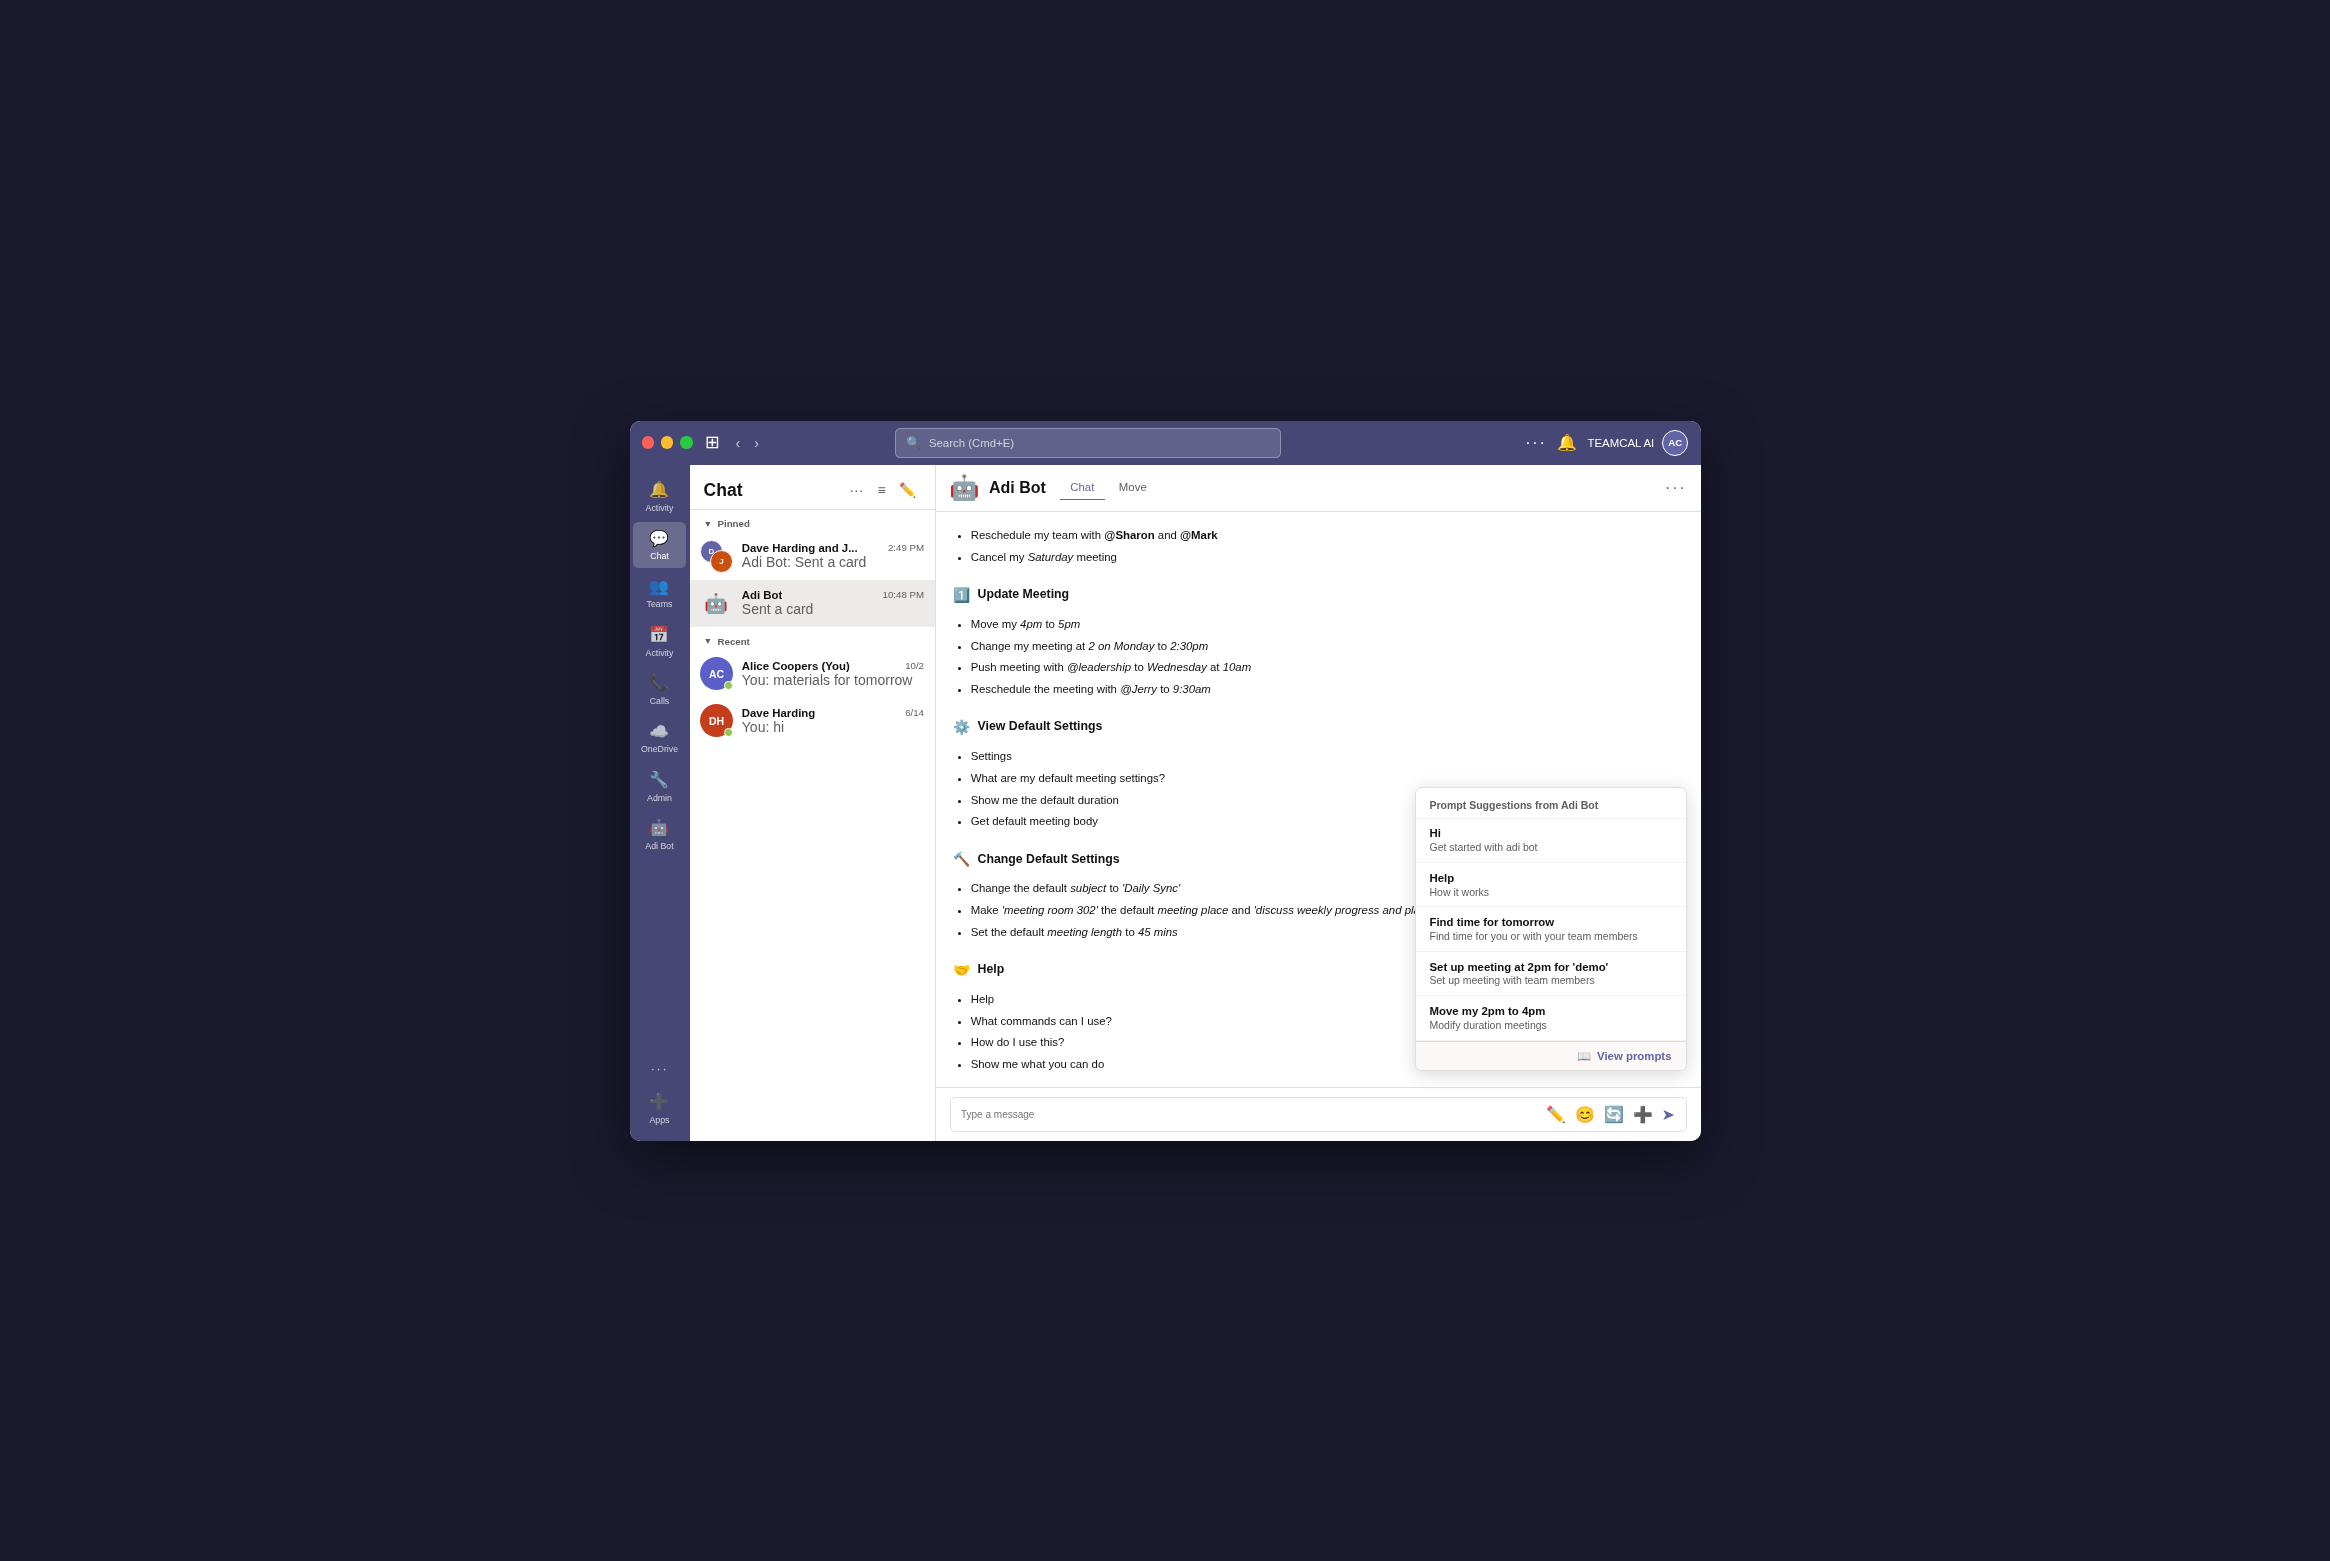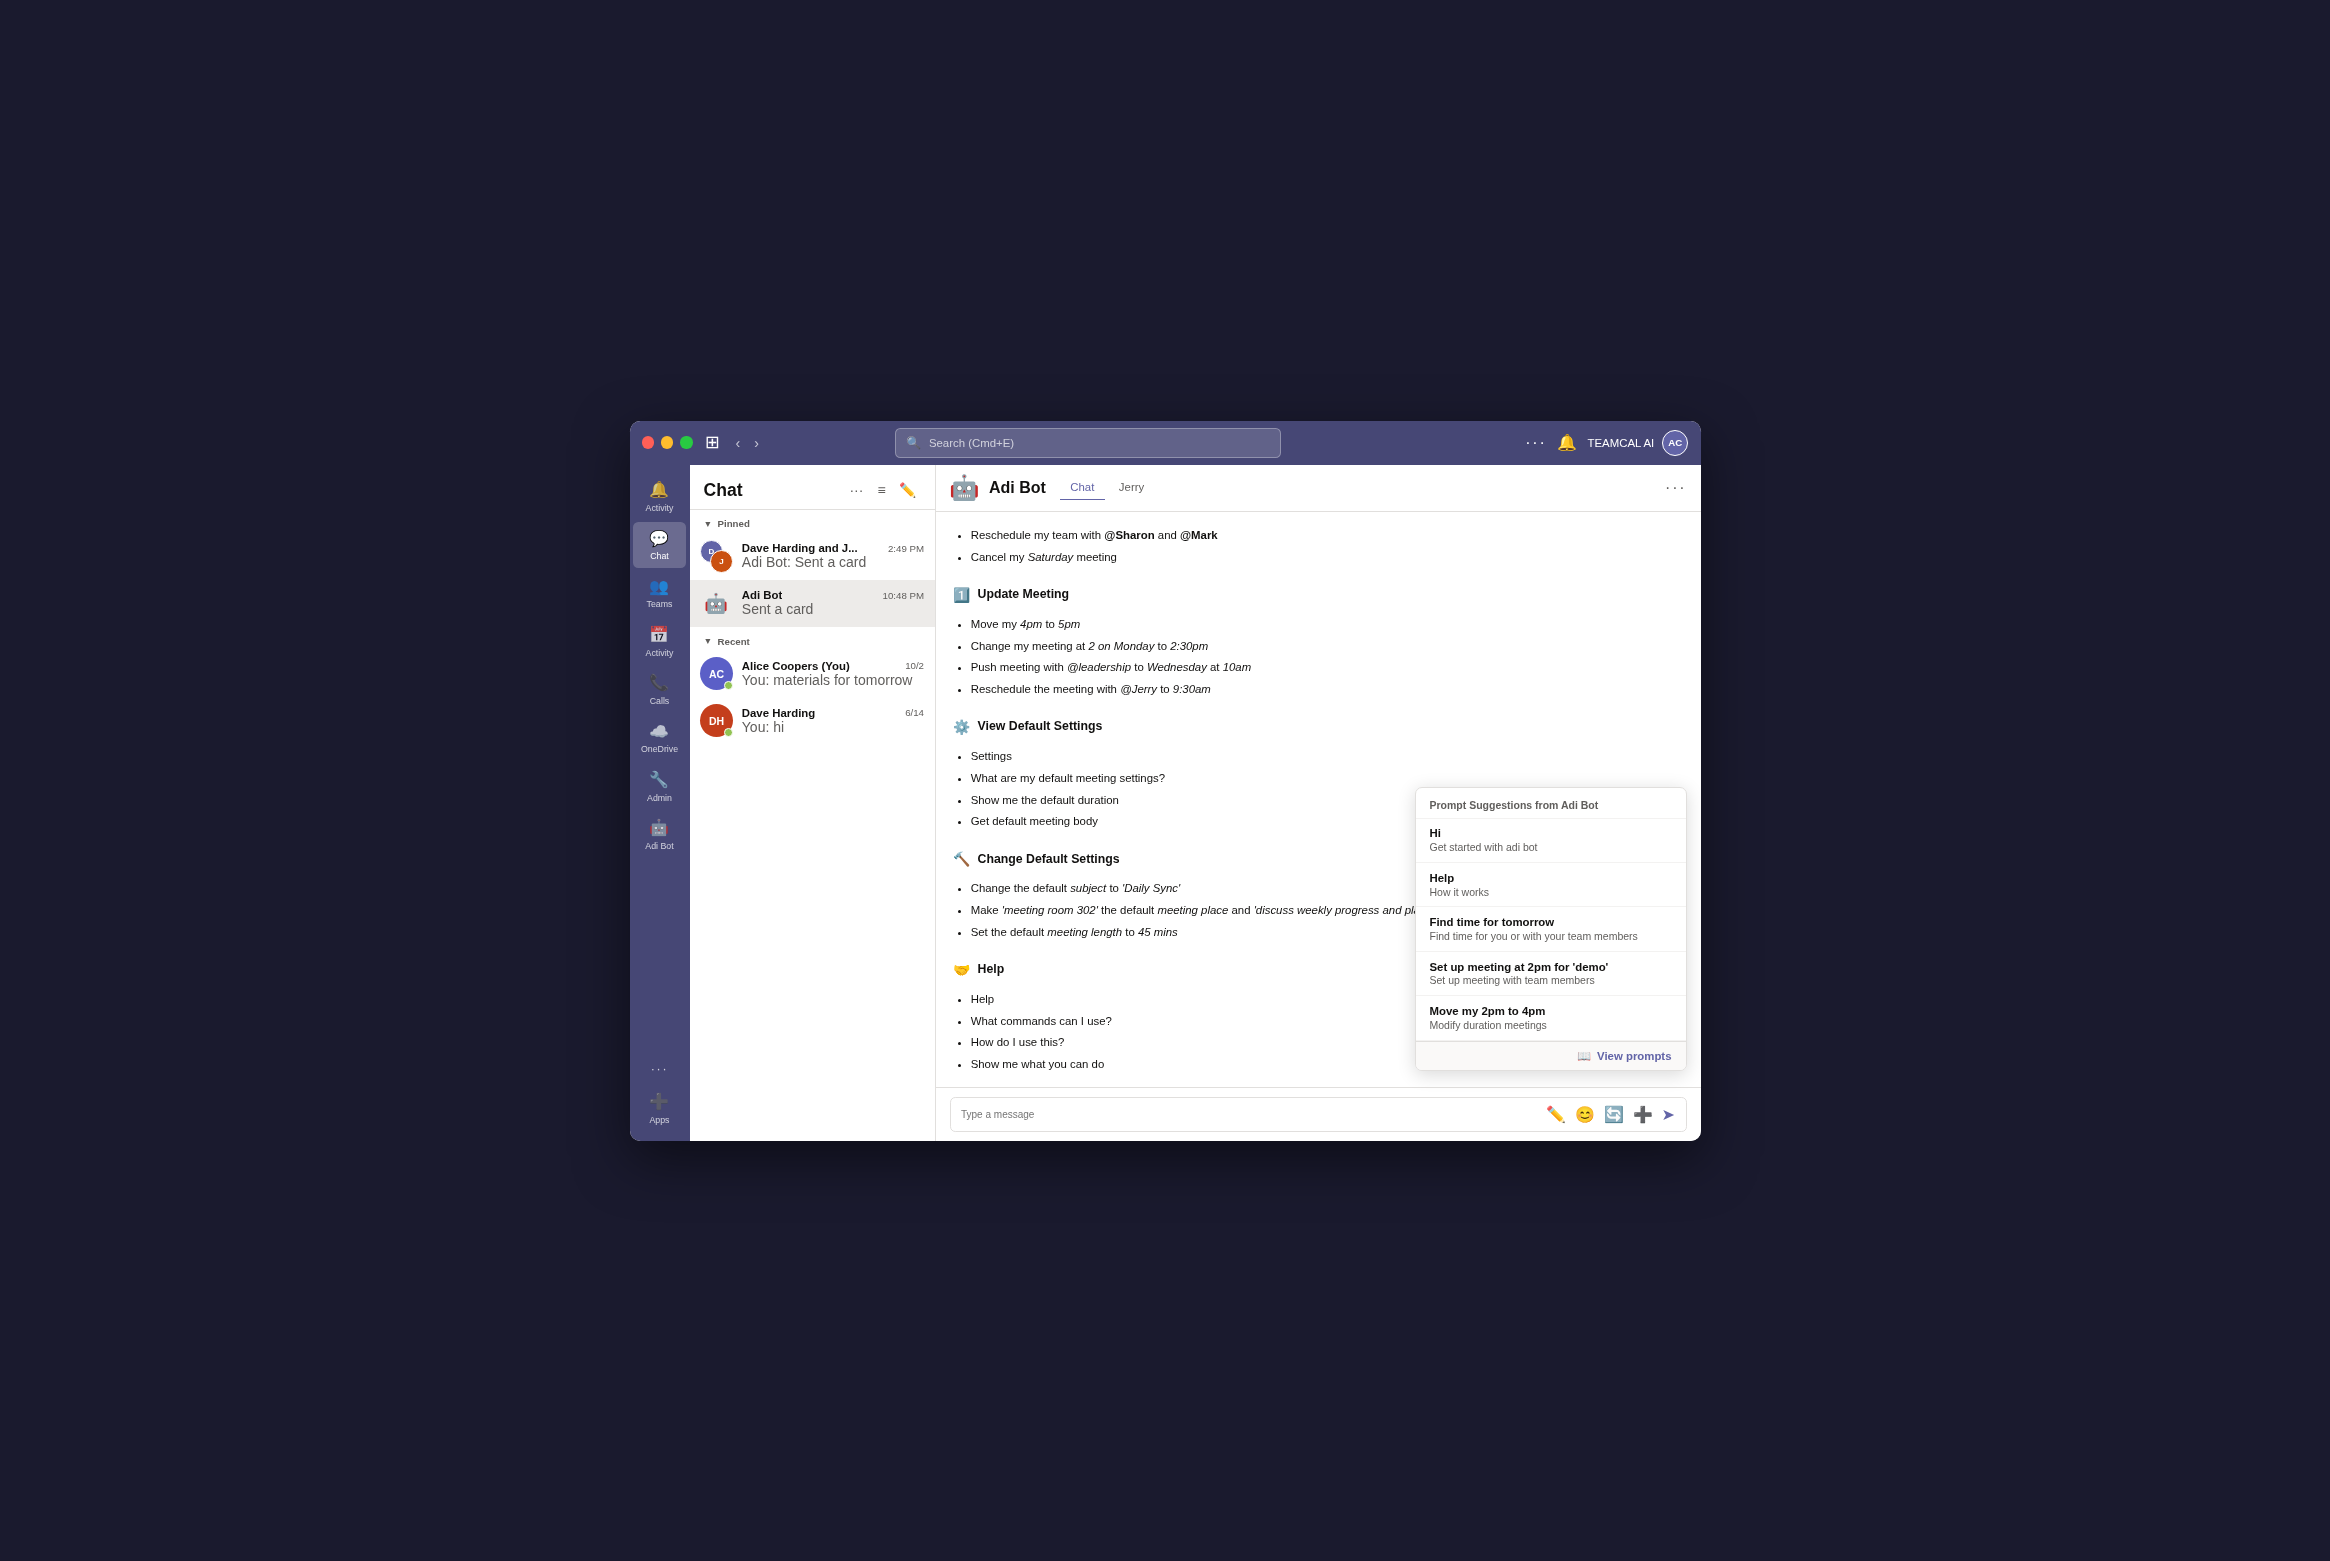--- a/index.html
+++ b/index.html
@@ -241,21 +241,20 @@
       background: #92c353;
       border: 1.8px solid white;
       position: absolute;
       bottom: 0;
       right: 0;
     }
     .chat-info { flex: 1; min-width: 0; }
     .chat-name-row {
       display: flex;
       justify-content: space-between;
-      align-items: center;
     }
     .chat-name {
       font-size: 11.4px;
       font-weight: 600;
       color: #11100f;
       white-space: nowrap;
       overflow: hidden;
       text-overflow: ellipsis;
     }
     .chat-time {
@@ -635,21 +634,21 @@
       </div>
     </div>
 
     <div class="chat-main">
 
       <div class="chat-header">
         <span class="chat-header-avatar">🤖</span>
         <span class="chat-header-name">Adi Bot</span>
         <div class="chat-header-tabs">
           <div class="chat-tab active">Chat</div>
-          <div class="chat-tab">Jerry</div>
+          <div class="chat-tab">Move</div>
         </div>
         <span class="chat-header-more">···</span>
       </div>
 
       <div class="messages-area">
         <div class="message-content">
 
           <div class="message-section">
             <ul>
               <li>Reschedule my team with <strong>@Sharon</strong> and <strong>@Mark</strong></li>

